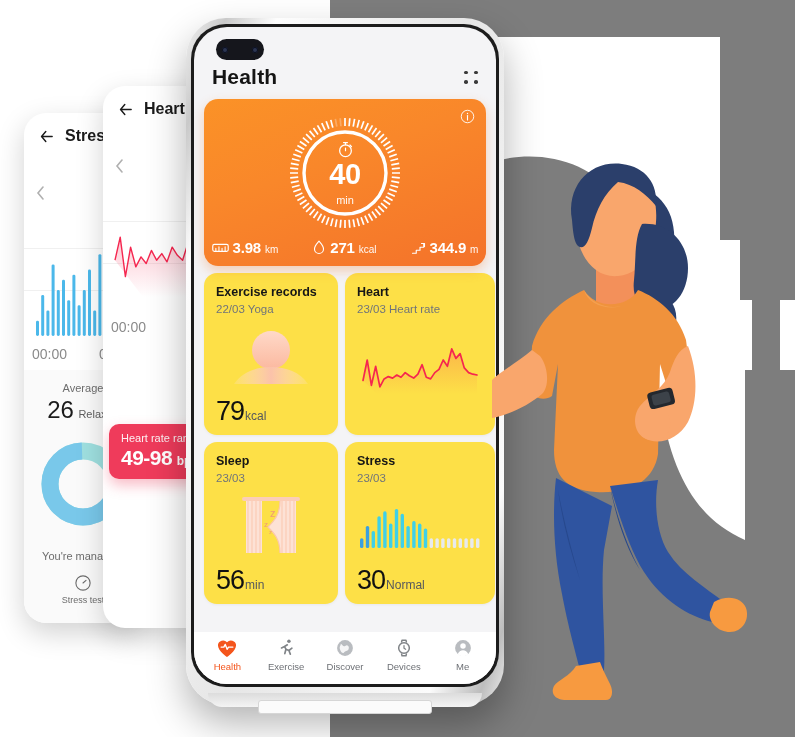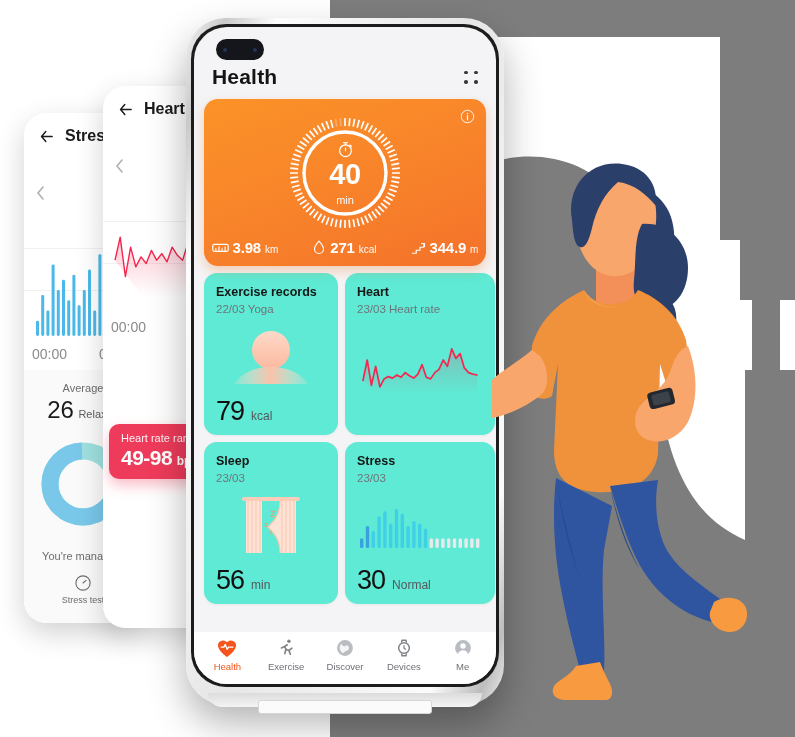--- a/index.html
+++ b/index.html
@@ -107,26 +107,26 @@
     display:flex;align-items:center;justify-content:center;gap:8px;margin-top:6px;color:#fff;
   }
   .metric{display:flex;align-items:baseline;gap:4px;padding:0 9px;}
   .metric .mi{align-self:center;}
   .metric b{font-size:15px;font-weight:700;letter-spacing:-.2px;}
   .metric span{font-size:10px;opacity:.95;}
   .msep{width:1px;height:13px;background:rgba(255,255,255,.55);}
 
   
   .tiles{display:grid;grid-template-columns:1fr 1fr;gap:7px;padding:7px 10px 0 10px;}
-  .tile{background:#5eead4;border-radius:13px;padding:12px 12px 10px;height:162px;box-sizing:border-box;
+  .tile{background:#fde047;border-radius:13px;padding:12px 12px 10px;height:162px;box-sizing:border-box;
     display:flex;flex-direction:column;box-shadow:0 1px 3px rgba(0,0,0,.05);}
   .tile h3{margin:0;font-size:12.5px;font-weight:700;color:#161616;}
   .tile .sub{margin-top:4px;font-size:11.5px;color:#70747a;}
   .tile .art{flex:1;display:flex;align-items:center;justify-content:center;}
-  .tile .val{display:flex;align-items:baseline;gap:7px;}
+  .tile .val{display:flex;align-items:baseline;gap:1px;}
   .tile .val b{font-size:27px;font-weight:400;color:#111;letter-spacing:-1px;line-height:1;}
   .tile .val span{font-size:12px;color:#55585d;}
 
   
   .nav{
     margin-top:auto;background:#fff;display:flex;padding:6px 4px 12px;
   }
   .navitem{flex:1;display:flex;flex-direction:column;align-items:center;gap:3px;}
   .navitem span{font-size:9.5px;color:#6d7075;}
   .navitem.active span{color:#f4551c;}

